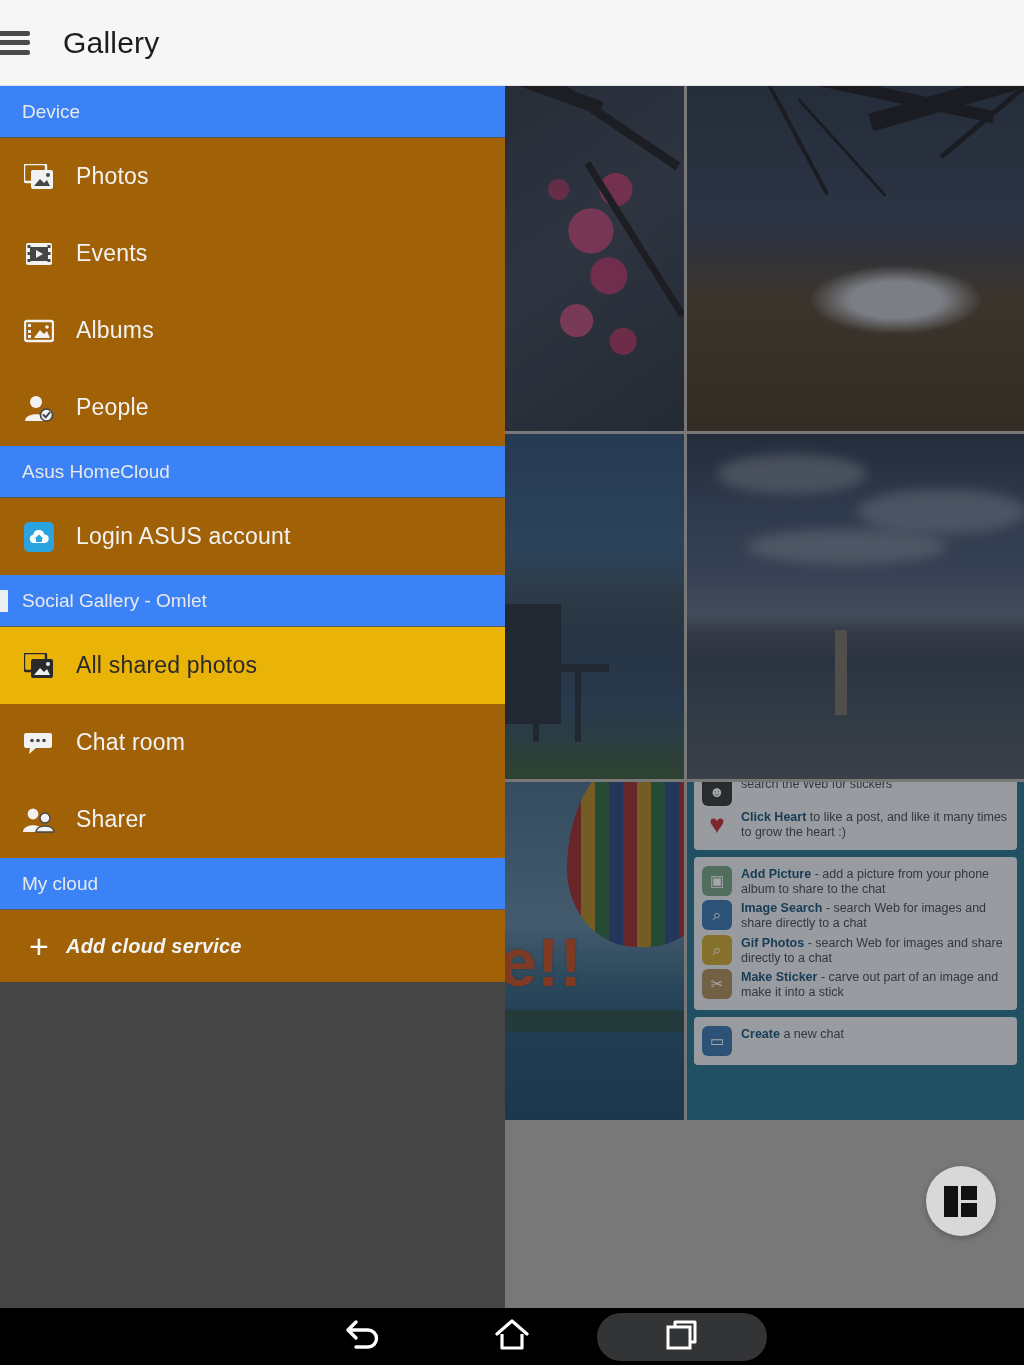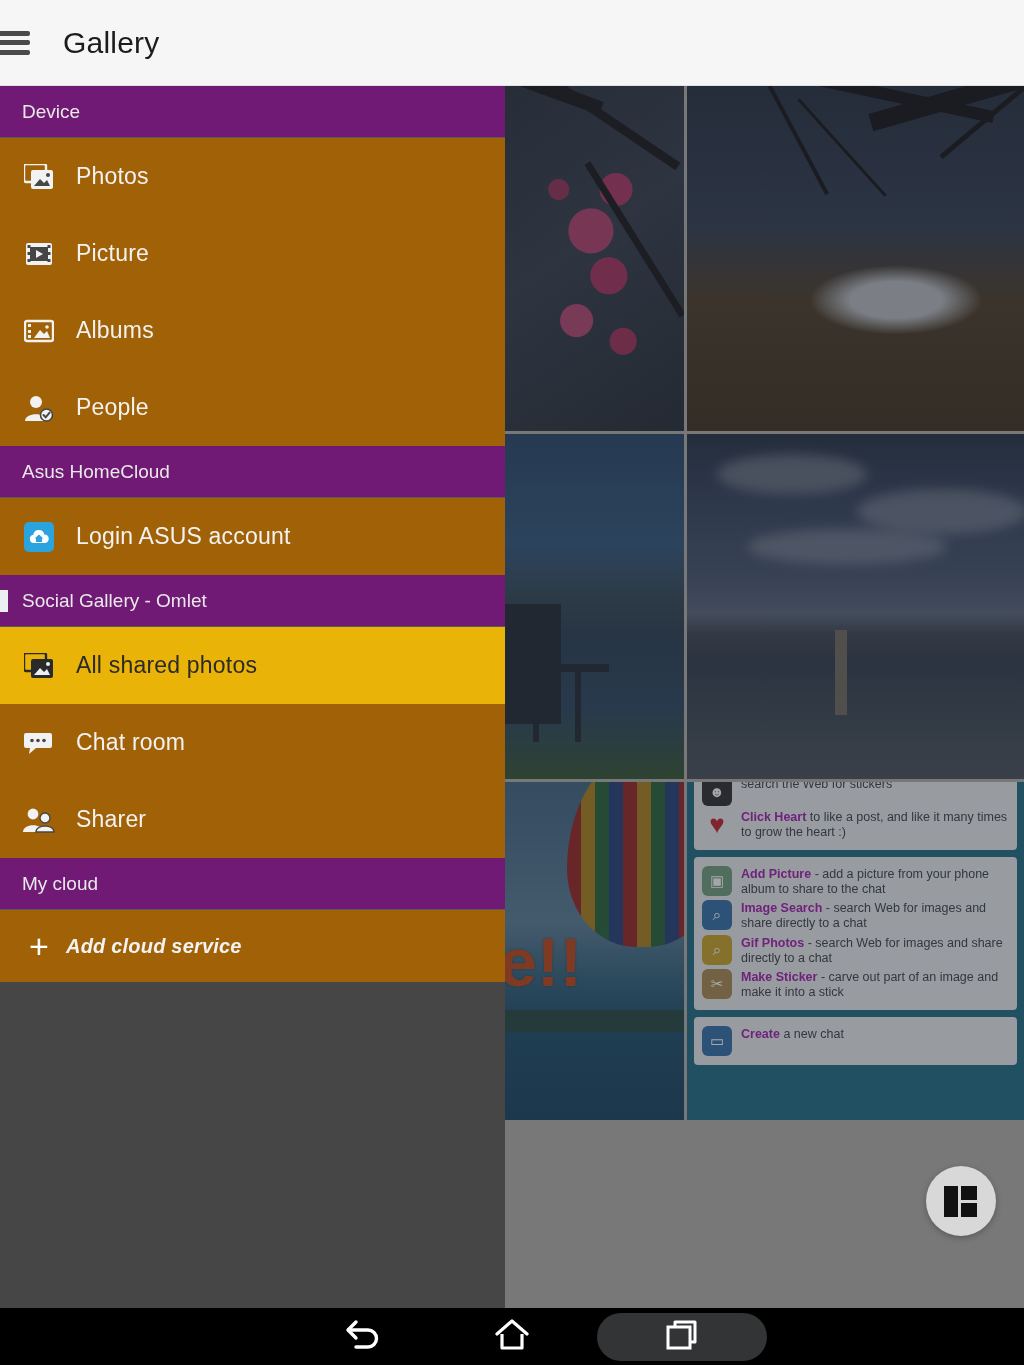--- a/index.html
+++ b/index.html
@@ -77,21 +77,21 @@
   
   .ph-tut{ background:#1e6b86; }
   .tutwrap{ position:absolute; inset:0; padding:7px 7px 0 7px; display:flex;
             flex-direction:column; gap:7px; overflow:hidden; }
   .tutcard{ background:#e9eced; border-radius:4px; padding:6px 8px; }
   .tutrow{ display:flex; gap:9px; align-items:flex-start; margin:3px 0; }
   .tuticon{ width:30px; height:30px; border-radius:6px; flex:0 0 30px;
             display:flex; align-items:center; justify-content:center;
             font-size:15px; color:#fff; }
   .tuttxt{ font-size:12.5px; color:#3a4247; line-height:1.22; padding-top:1px; }
-  .tuttxt b{ color:#a21caf; }
+  .tuttxt b{ color:#0c4a6e; }
   .cut-top{ overflow:hidden; }
 
   
   .fab{
     position:absolute; right:28px; bottom:72px; width:70px; height:70px;
     border-radius:50%; background:#d8d8d8; z-index:20;
     display:flex; align-items:center; justify-content:center;
     box-shadow:0 2px 6px rgba(0,0,0,.25);
   }
   .fabicon{ width:34px; height:30px; display:grid; grid-template-columns:14px 16px;
@@ -99,21 +99,21 @@
   .fabicon i{ background:#111; display:block; }
   .fabicon i.tall{ grid-row:1/3; height:31px; }
 
   
   .drawer{
     position:absolute; left:0; top:86px; width:505px; height:1222px;
     background:#464646; z-index:25; overflow:hidden;
   }
   .sect{
     height:52px; display:flex; align-items:center; padding-left:22px;
-    font-size:19px; color:#e9e9e9; position:relative; background:#701a75;
+    font-size:19px; color:#e9e9e9; position:relative; background:#3b82f6;
   }
   .sect::after{
     content:""; position:absolute; left:0; right:0; bottom:0; height:1px;
     background:#5a5a5a;
   }
   .sect .tabmark{
     position:absolute; left:0; top:50%; transform:translateY(-50%);
     width:8px; height:22px; background:#eceff1;
   }
   .row{
@@ -299,21 +299,21 @@
           <rect x="6" y="6" width="18" height="14" fill="#464646"></rect>
           <path d="M12 9 L19 13 L12 17 Z" fill="#f2f2f2"></path>
           <rect x="3.5" y="4" width="3" height="3" fill="#464646"></rect>
           <rect x="3.5" y="11" width="3" height="3" fill="#464646"></rect>
           <rect x="3.5" y="18" width="3" height="3" fill="#464646"></rect>
           <rect x="23.5" y="4" width="3" height="3" fill="#464646"></rect>
           <rect x="23.5" y="11" width="3" height="3" fill="#464646"></rect>
           <rect x="23.5" y="18" width="3" height="3" fill="#464646"></rect>
         </svg>
       </span>
-      <span class="lbl">Picture</span>
+      <span class="lbl">Events</span>
     </div>
 
     <div class="row">
       <span class="ic">
         <svg class="mi" width="30" height="26" viewBox="0 0 30 26">
           <rect x="1" y="3" width="28" height="20" rx="2" fill="none" stroke="#f2f2f2" stroke-width="2.4"></rect>
           <rect x="4" y="6" width="3" height="3" fill="#f2f2f2"></rect>
           <rect x="4" y="12" width="3" height="3" fill="#f2f2f2"></rect>
           <rect x="4" y="17" width="3" height="3" fill="#f2f2f2"></rect>
           <path d="M10 20 L16 12 L20 16 L23 13 L26 20 Z" fill="#f2f2f2"></path>

